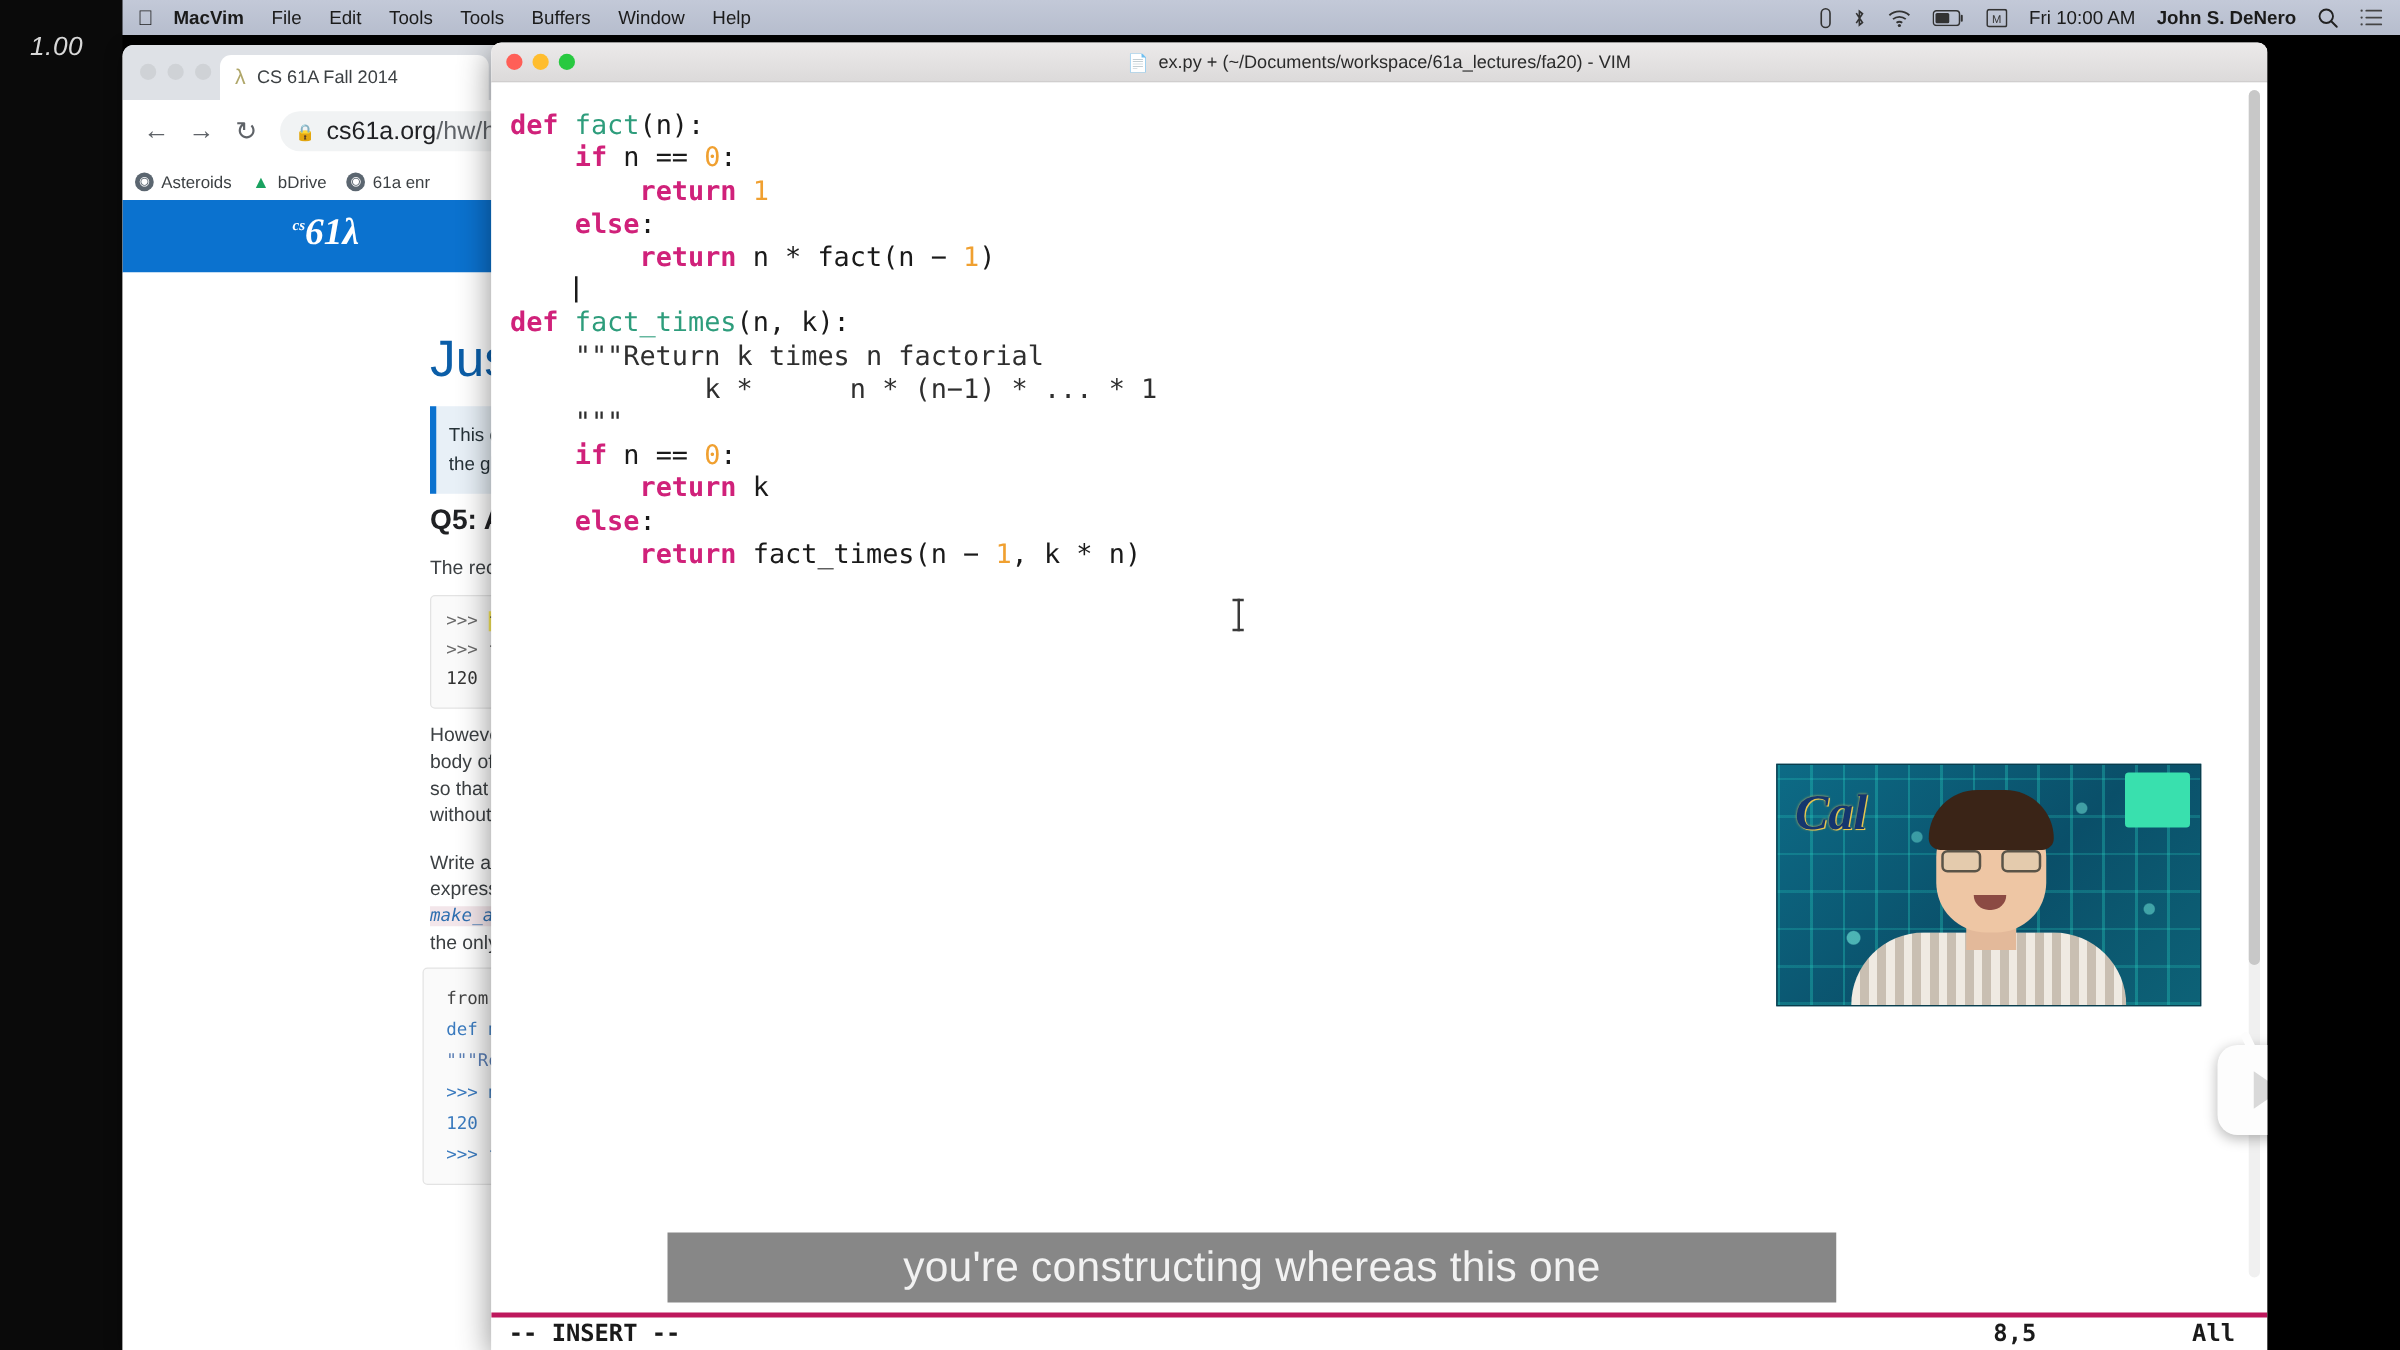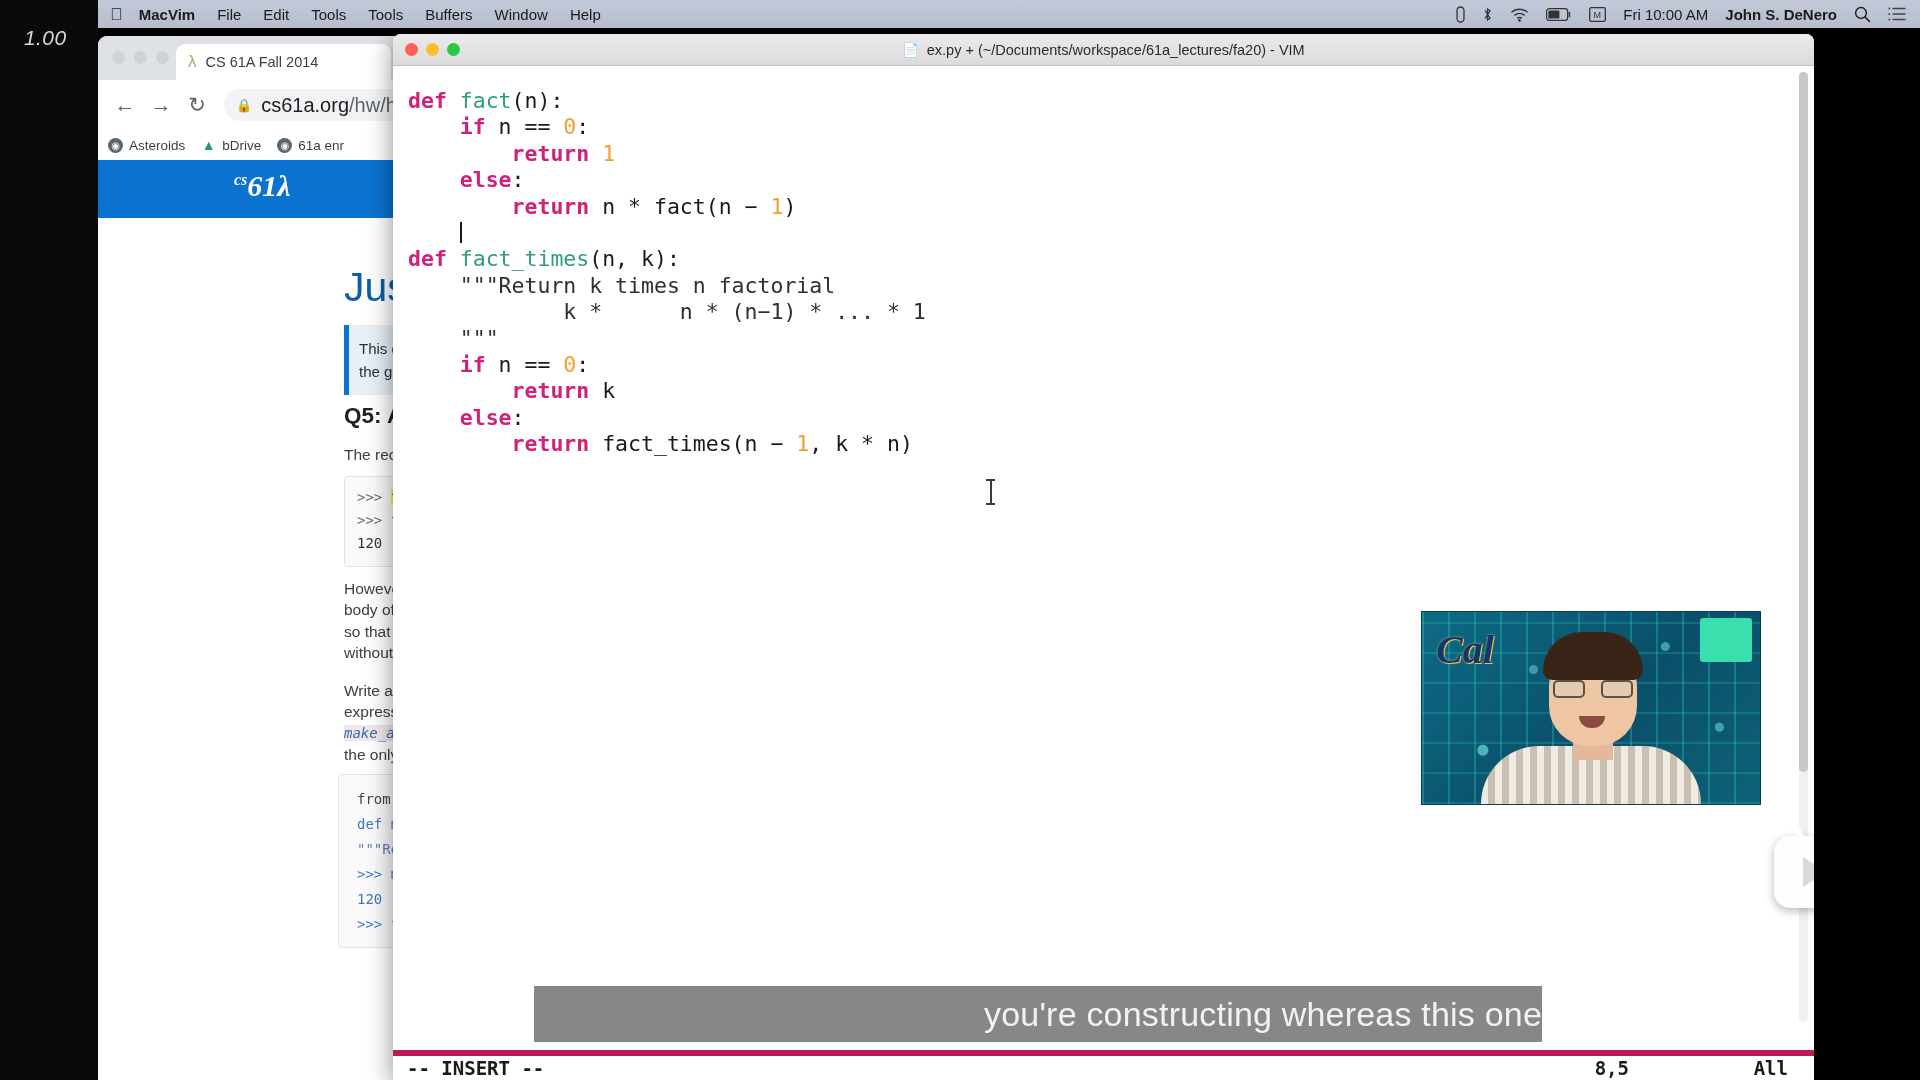--- a/index.html
+++ b/index.html
@@ -45,21 +45,21 @@
   .omni .url { font-size:20px; color:#202124; white-space:nowrap; }
   .omni .url .dim { color:#5f6368; }
   .br-bookmarks { height:30px; background:#fff; display:flex; align-items:center; padding:0 10px; gap:16px; }
   .bm { display:flex; align-items:center; gap:6px; font-size:13.5px; color:#3c4043; white-space:nowrap; }
   .bm .fav { width:15px; height:15px; border-radius:50%; background:#5b6670; color:#fff;
              font-size:10px; display:flex; align-items:center; justify-content:center; }
   .bm .fav.drive { background:transparent; color:#1aa260; font-size:14px; }
   .br-banner { height:58px; background:#0b72cf; position:relative; }
   .br-banner .logo { position:absolute; left:136px; top:9px; color:#fff;
                      font-family:"Liberation Serif", serif; font-size:30px; font-weight:bold; font-style:italic; }
-  .br-banner .logo sup { font-size:16px; font-style:italic; vertical-align:super; }
+  .br-banner .logo sup { font-size:12px; font-style:italic; vertical-align:super; }
   .br-page { background:#fff; padding:0 0 0 0; height:876px; position:relative; }
   .pg-h1 { position:absolute; left:246px; top:46px; font-size:41px; color:#0b5ea8; white-space:nowrap; font-weight:400; }
   .pg-note { position:absolute; left:246px; top:107px; width:300px; background:#e8f0f7;
              border-left:5px solid #0b72cf; padding:12px 10px; }
   .pg-note p { font-size:15px; color:#263238; line-height:23px; white-space:nowrap; }
   .pg-h2 { position:absolute; left:246px; top:185px; font-size:22.5px; color:#202124; font-weight:bold; white-space:nowrap; }
   .pg-p1 { position:absolute; left:246px; top:228px; font-size:15.5px; color:#3c4043; white-space:nowrap; }
   .pg-code1 { position:absolute; left:246px; top:258px; width:300px; background:#fafafa;
               border:1px solid #e3e3e3; border-radius:4px; padding:9px 10px 11px 12px;
               font-family:"DejaVu Sans Mono", monospace; font-size:14px; line-height:23px; color:#333; }
@@ -110,21 +110,21 @@
   .ibeam:before, .ibeam:after { content:""; position:absolute; left:0; width:9px; height:2px; background:#3a3a3a; }
   .ibeam:before { top:0; } .ibeam:after { bottom:0; }
   .ibeam span { position:absolute; left:4px; top:0; width:1.6px; height:26px; background:#3a3a3a; }
 
   .vim-scroll { position:absolute; right:6px; top:6px; width:9px; height:950px;
                 background:#f0f0f0; border-radius:5px; }
   .vim-scroll .thumb { position:absolute; left:0; top:0; width:9px; height:700px;
                        background:#c8c8c8; border-radius:5px; }
 
   .vim-status { position:absolute; left:0; bottom:0; width:100%; height:30px;
-                background:#fff; border-top:6px solid #be185d;
+                background:#fff; border-top:4px solid #be185d;
                 font-family:"DejaVu Sans Mono", monospace; font-size:19px; font-weight:bold;
                 color:#1a1a1a; display:flex; align-items:center; }
   .vim-status .mode { margin-left:14px; }
   .vim-status .pos { position:absolute; right:185px; }
   .vim-status .all { position:absolute; right:26px; }
 
   
   .tilde-col { position:absolute; left:400px; top:510px; width:22px;
                font-family:"DejaVu Sans Mono", monospace; font-size:21px;
                color:#4040d0; line-height:26.4px; }
@@ -158,23 +158,23 @@
   .cam .hair { position:absolute; left:52px; bottom:124px; width:100px; height:48px;
                background:#3a2417; border-radius:50px 50px 12px 12px; }
   .cam .glasses { position:absolute; left:62px; bottom:106px; width:80px; height:18px; }
   .cam .glasses i { position:absolute; top:0; width:32px; height:18px;
                     border:2px solid #5a5448; border-radius:5px; background:rgba(200,220,200,.25); }
   .cam .glasses i.l { left:0; } .cam .glasses i.r { right:0; }
   .cam .mouth { position:absolute; left:88px; bottom:76px; width:26px; height:12px;
                 background:#8b4a43; border-radius:0 0 14px 14px; }
 
   
-  .caption { position:absolute; left:534px; top:986px; width:1008px; height:56px;
+  .caption { position:absolute; left:534px; top:986px; width:935px; height:56px;
              background:rgba(118,118,118,.88); display:flex; align-items:center;
-             justify-content:flex-end; }
+             justify-content:center; }
   .caption span { color:#f2f2f2; font-size:34px; letter-spacing:.2px; white-space:nowrap; }
 
   
   .castbtn { position:absolute; left:1774px; top:836px; width:78px; height:72px;
              background:#fdfdfd; border-radius:16px; box-shadow:0 3px 10px rgba(0,0,0,.28); }
   .castbtn .ear { position:absolute; top:-11px; width:7px; height:20px; background:#fdfdfd; border-radius:4px; }
   .castbtn .ear.l { left:22px; transform:rotate(-26deg); }
   .castbtn .ear.r { right:22px; transform:rotate(26deg); }
   .castbtn .play { position:absolute; left:29px; top:21px; width:0; height:0;
                    border-left:22px solid #d9d9d9; border-top:15px solid transparent;

